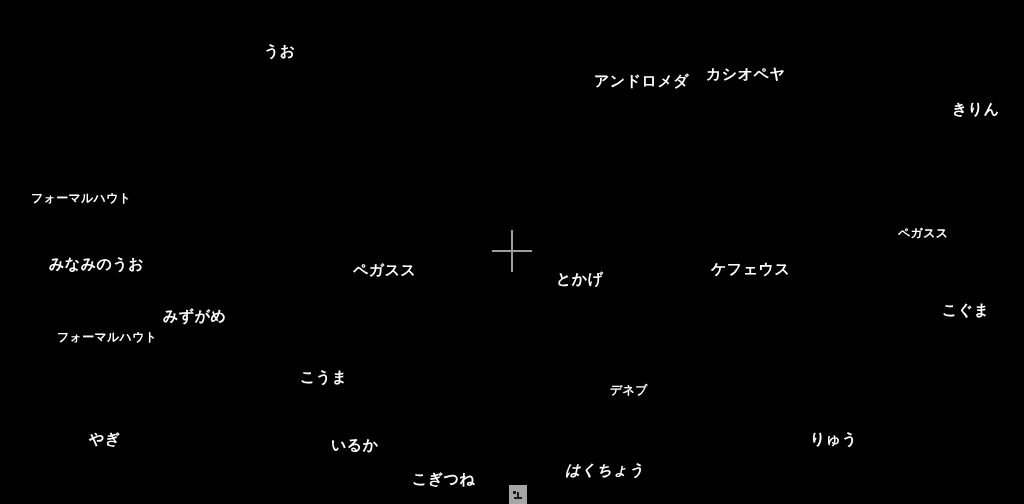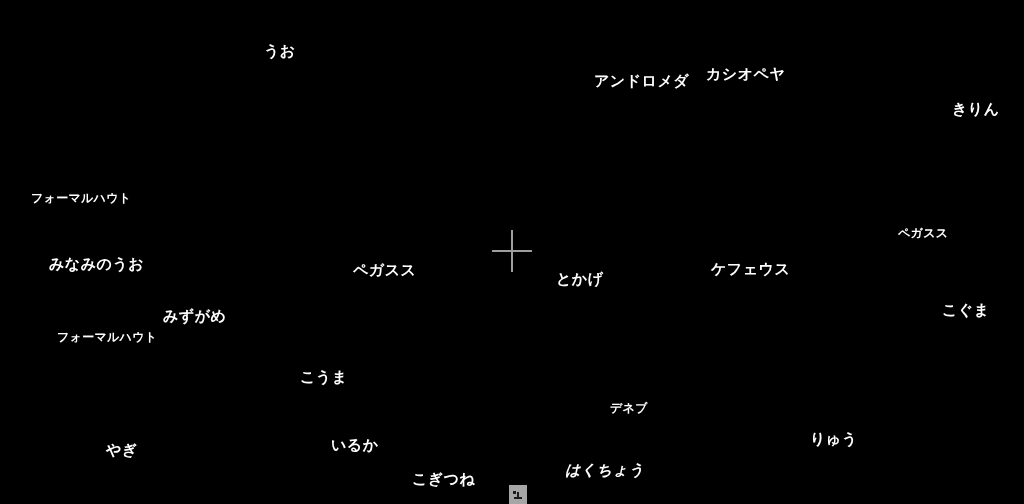--- a/index.html
+++ b/index.html
@@ -85,22 +85,22 @@
     <div class="sky-label constellation-label" style="left: 594px; top: 73px;">アンドロメダ</div>
     <div class="sky-label constellation-label" style="left: 706px; top: 66px;">カシオペヤ</div>
     <div class="sky-label constellation-label" style="left: 952px; top: 101px;">きりん</div>
     <div class="sky-label constellation-label" style="left: 49px; top: 256px;">みなみのうお</div>
     <div class="sky-label constellation-label" style="left: 353px; top: 262px; text-align: center;">ペガスス</div>
     <div class="sky-label constellation-label" style="left: 556px; top: 271px;">とかげ</div>
     <div class="sky-label constellation-label" style="left: 711px; top: 261px;">ケフェウス</div>
     <div class="sky-label constellation-label" style="left: 942px; top: 302px;">こぐま</div>
     <div class="sky-label constellation-label" style="left: 163px; top: 308px;">みずがめ</div>
     <div class="sky-label constellation-label" style="left: 300px; top: 369px;">こうま</div>
-    <div class="sky-label constellation-label" style="left: 89px; top: 442px; margin-left: 17px;">やぎ</div>
+    <div class="sky-label constellation-label" style="left: 89px; top: 431px;">やぎ</div>
     <div class="sky-label constellation-label" style="left: 331px; top: 437px;">いるか</div>
     <div class="sky-label constellation-label" style="left: 810px; top: 431px;">りゅう</div>
     <div class="sky-label constellation-label" style="left: 412px; top: 471px;">こぎつね</div>
     <div class="sky-label constellation-label" style="left: 565px; top: 462px; font-style: italic;">はくちょう</div>
     <div class="sky-label star-label" style="left: 31px; top: 192px;">フォーマルハウト</div>
     <div class="sky-label star-label" style="left: 898px; top: 227px;">ペガスス</div>
     <div class="sky-label star-label" style="left: 57px; top: 331px;">フォーマルハウト</div>
-    <div class="sky-label star-label" style="left: 610px; top: 384px; margin-top: 18px;">デネブ</div>
+    <div class="sky-label star-label" style="left: 610px; top: 384px;">デネブ</div>
   </div>
 
 </body></html>

